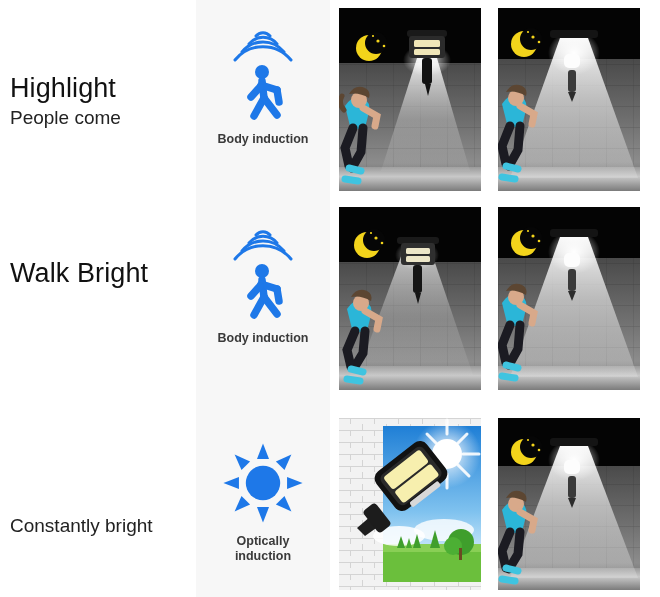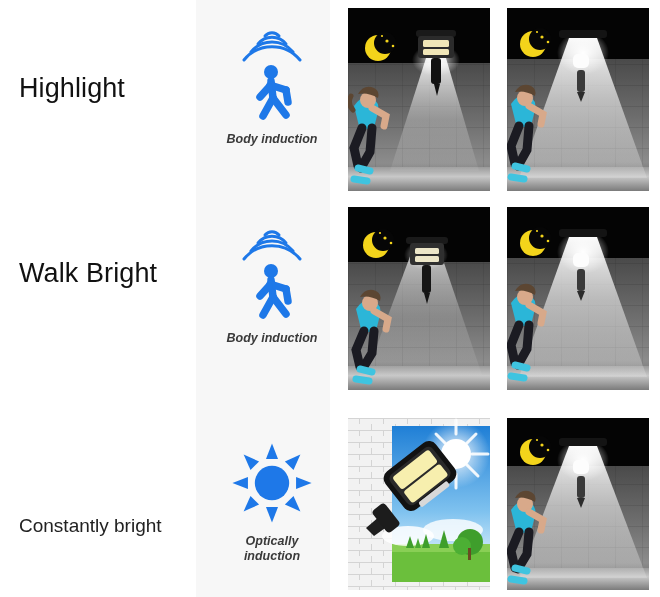--- a/index.html
+++ b/index.html
@@ -1,39 +1,39 @@
 <!DOCTYPE html>
 <html><head>
 <meta charset="utf-8">
 <style>
   html,body{margin:0;padding:0;}
   body{width:660px;height:597px;background:#ffffff;
        font-family:"Liberation Sans",sans-serif;overflow:hidden;}
   .sheet{position:relative;width:660px;height:597px;}
   .gray-band{position:absolute;left:196px;top:0;width:134px;height:597px;background:#f7f7f7;}
-  .row{position:absolute;left:9px;width:579px;height:199px;}
+  .row{position:absolute;left:0;width:579px;height:199px;}
   .row.r1{top:0;}
   .row.r2{top:199px;}
   .row.r3{top:398px;}
 
   
   .textcol{position:absolute;left:0;top:0;width:196px;height:199px;}
   .mode-title{position:absolute;left:10px;font-size:27px;color:#111;
               font-weight:400;letter-spacing:.1px;line-height:1.06;white-space:pre-line;}
   .mode-sub{position:absolute;left:10px;font-size:19px;color:#222;font-weight:400;line-height:1.1;}
   .r1 .mode-title{top:74px;}
   .r1 .mode-sub{top:108px;}
   .r2 .mode-title{top:60px;}
   .r2 .mode-sub{top:94px;}
   .r3 .mode-title{top:55px;}
   .r3 .mode-sub{top:118px;}
 
   
   .iconcol{position:absolute;left:196px;top:0;width:134px;height:199px;}
-  .icon-wrap{position:absolute;left:0;width:134px;text-align:center;font-style:italic;}
+  .icon-wrap{position:absolute;left:0;width:134px;text-align:center;}
   .r1 .icon-wrap,.r2 .icon-wrap{top:18px;}
   .r3 .icon-wrap{top:42px;}
   .icon-cap{font-size:12.5px;font-weight:bold;color:#3a3a3a;line-height:1.18;margin-top:4px;}
 
   
   .photo{position:absolute;overflow:hidden;background:#000;}
   .ph-a{left:339px;width:142px;}
   .ph-b{left:498px;width:142px;}
   .r1 .photo,.r2 .photo{top:8px;height:183px;}
   .r3 .photo{top:20px;height:172px;}
@@ -51,20 +51,21 @@
 </head>
 <body>
 
 <div class="sheet">
 
   <div class="gray-band"></div>
 
   <div class="row r1">
     <div class="textcol">
       <div class="mode-title">Highlight</div>
+      <div class="mode-sub">People come</div>
     </div>
 
     <div class="iconcol">
       <div class="icon-wrap">
         <svg width="86" height="106" viewBox="0 0 86 106">
           <g fill="none" stroke="#1e78e8" stroke-width="3" stroke-linecap="round">
             <path d="M36 18 A9 9 0 0 1 50 18"></path>
             <path d="M29 26 A18 18 0 0 1 57 26"></path>
             <path d="M22 34 A27 27 0 0 1 64 34"></path>
             <path d="M15 42 A36 36 0 0 1 71 42"></path>

